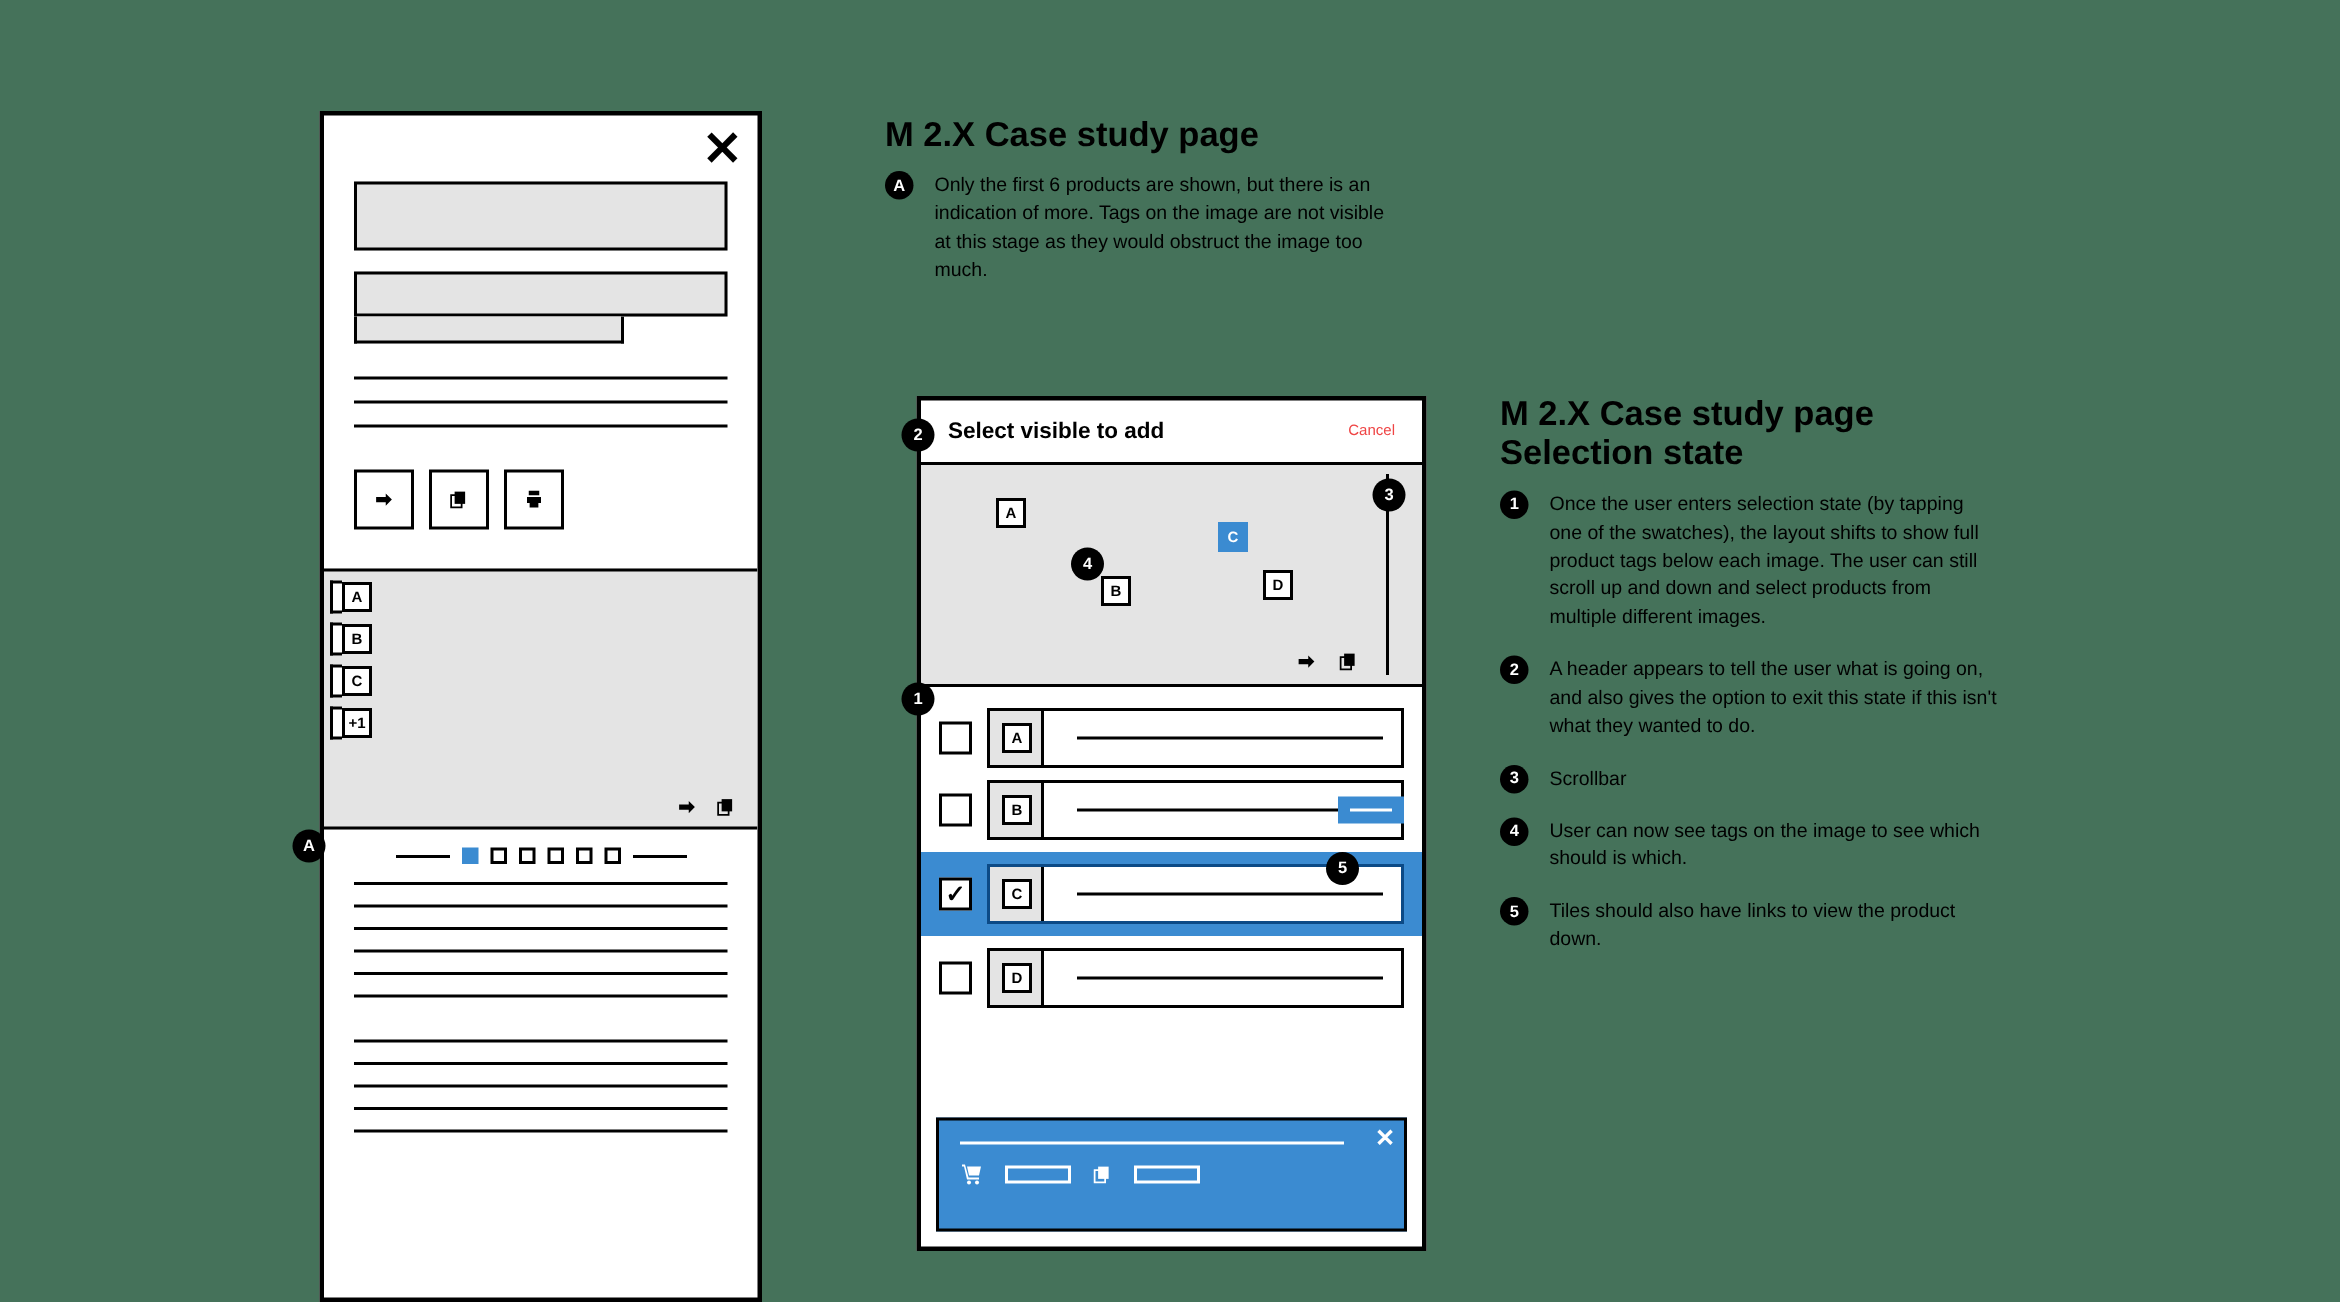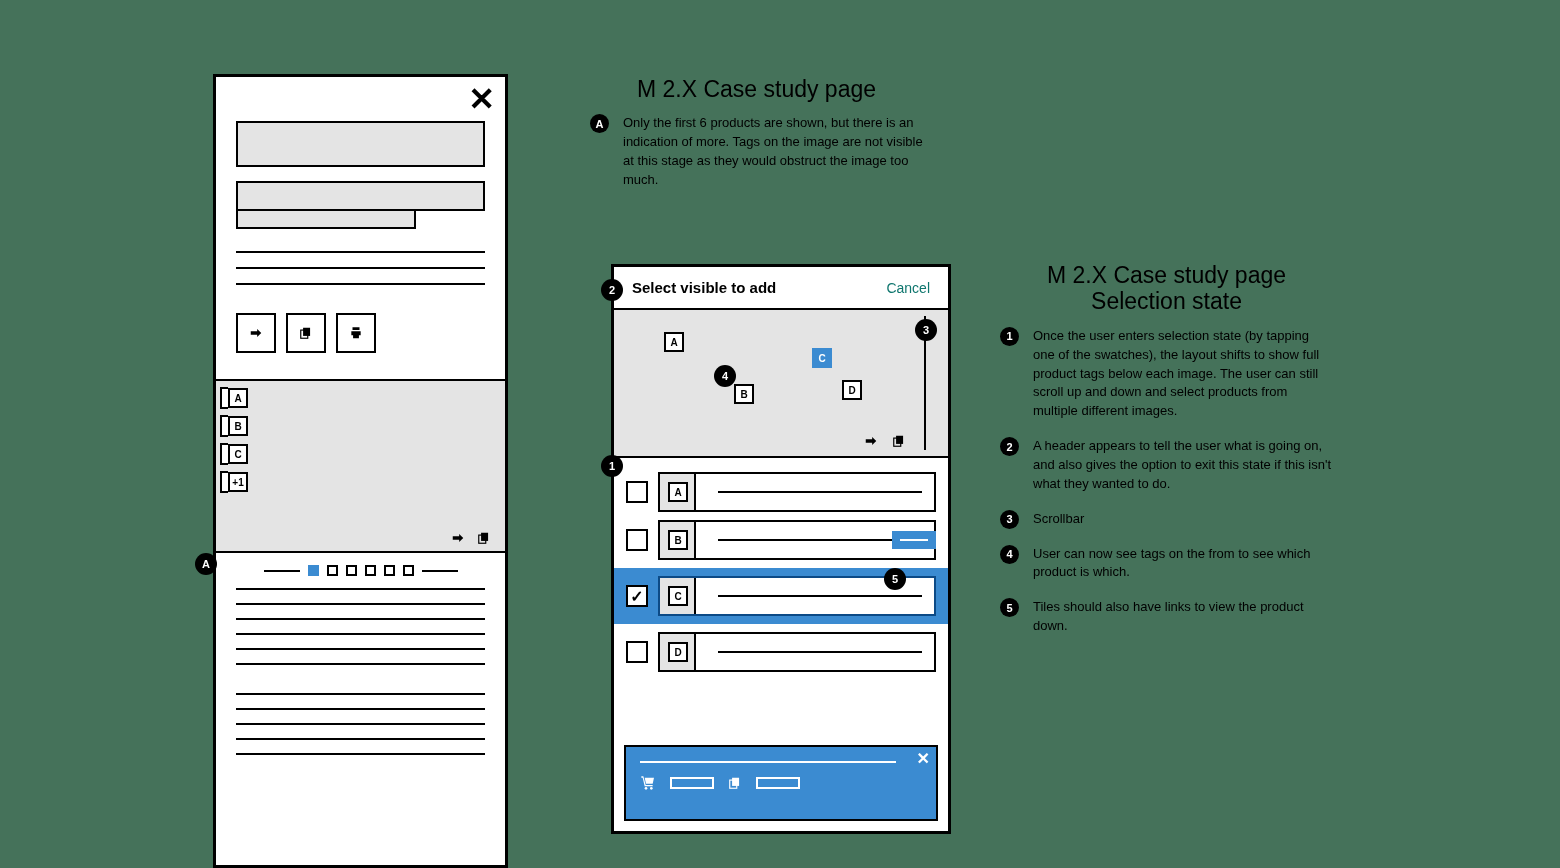--- a/index.html
+++ b/index.html
@@ -47,24 +47,23 @@
   }
 
   .ghost { background: #e4e4e4; border: 2px solid #000; }
   .rule  { height: 0; border-top: 2px solid #000; }
 
   
   .col {
     position: absolute;
   }
   .col h2 {
-    font-weight: 400;
+    font-weight: 700;
     margin: 0 0 12px;
     line-height: 1.15;
-    text-align: center;
   }
   .note {
     display: flex;
     gap: 14px;
     margin-bottom: 16px;
   }
   .note p {
     margin: 0;
     font-size: 13px;
     line-height: 1.45;
@@ -93,21 +92,21 @@
     width: 340px;
     height: 570px;
   }
   #wf-mid .hdr {
     display:flex; align-items:center;
     justify-content: space-between;
     padding: 12px 18px;
     border-bottom: 2px solid #000;
   }
   #wf-mid .hdr .ttl { font-weight:700; font-size:15px;}
-  #wf-mid .hdr .cxl { font-size:14px; color:#0f766e;}
+  #wf-mid .hdr .cxl { font-size:10px; color:#ef4444;}
 
   .list-row {
     display:flex; align-items:center; gap:10px;
     margin: 8px 12px;
   }
   .list-row .cb {
     width:22px;height:22px;border:2px solid #000;
     display:flex;align-items:center;justify-content:center;
   }
   .list-row .tile {
@@ -374,19 +373,19 @@
   <div class="note">
     <span class="circ">2</span>
     <p>A header appears to tell the user what is going on, and also gives the option to exit this state if this isn't what they wanted to do.</p>
   </div>
   <div class="note">
     <span class="circ">3</span>
     <p>Scrollbar</p>
   </div>
   <div class="note">
     <span class="circ">4</span>
-    <p>User can now see tags on the from to see which product is which.</p>
+    <p>User can now see tags on the image to see which should is which.</p>
   </div>
   <div class="note">
     <span class="circ">5</span>
     <p>Tiles should also have links to view the product down.</p>
   </div>
 </div>
 
 </body></html>

